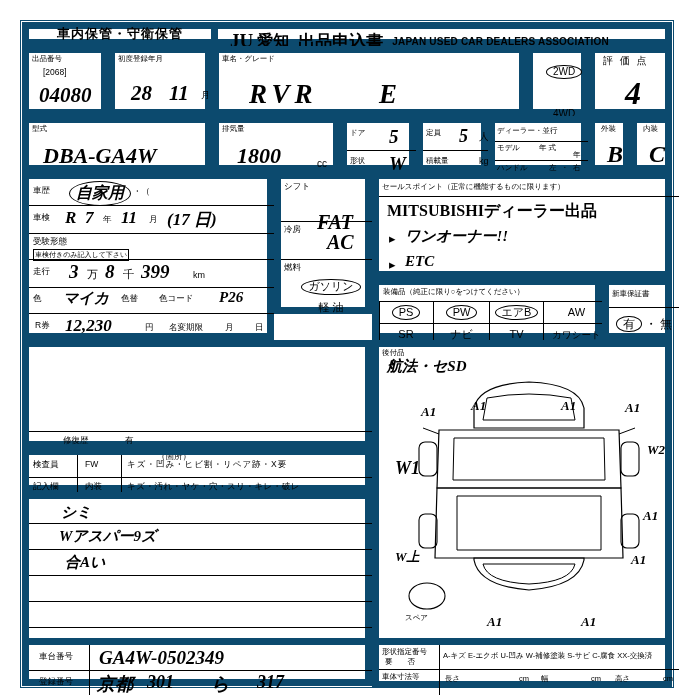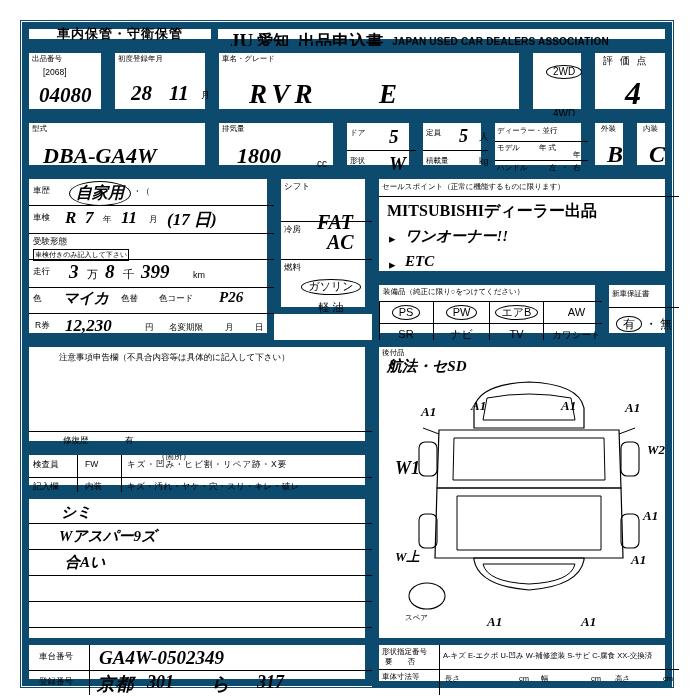--- a/index.html
+++ b/index.html
@@ -239,21 +239,20 @@
       <span class="lbl" style="font-size:12px;">無</span>
     </div>
   </div>
 
   <div class="box" style="left:372px;top:340px;width:300px;height:28px;border-bottom:none;">
     <div class="nb lbl7" style="left:3px;top:2px;">後付品</div>
     <div class="nb v-hand" style="left:8px;top:10px;font-size:15px;">航法・セSD</div>
   </div>
 
   <div class="box" style="left:22px;top:340px;width:350px;height:108px;">
-    <div class="nb lbl8" style="left:30px;top:6px;">注意事項申告欄（不具合内容等は具体的に記入して下さい）</div>
     <hr class="line nb" style="left:0;top:84px;width:350px;">
     <div class="nb lbl8" style="left:34px;top:89px;">修復歴</div>
     <div class="nb lbl8" style="left:96px;top:89px;">有</div>
     <div class="nb lbl8" style="left:128px;top:105px;">（箇所）</div>
   </div>
 
   <div class="box" style="left:22px;top:448px;width:350px;height:44px;">
     <hr class="line nb" style="left:0;top:22px;width:350px;">
     <div class="nb" style="left:48px;top:0;width:1px;height:44px;border-left:1px solid #000;"></div>
     <div class="nb" style="left:92px;top:0;width:1px;height:44px;border-left:1px solid #000;"></div>

